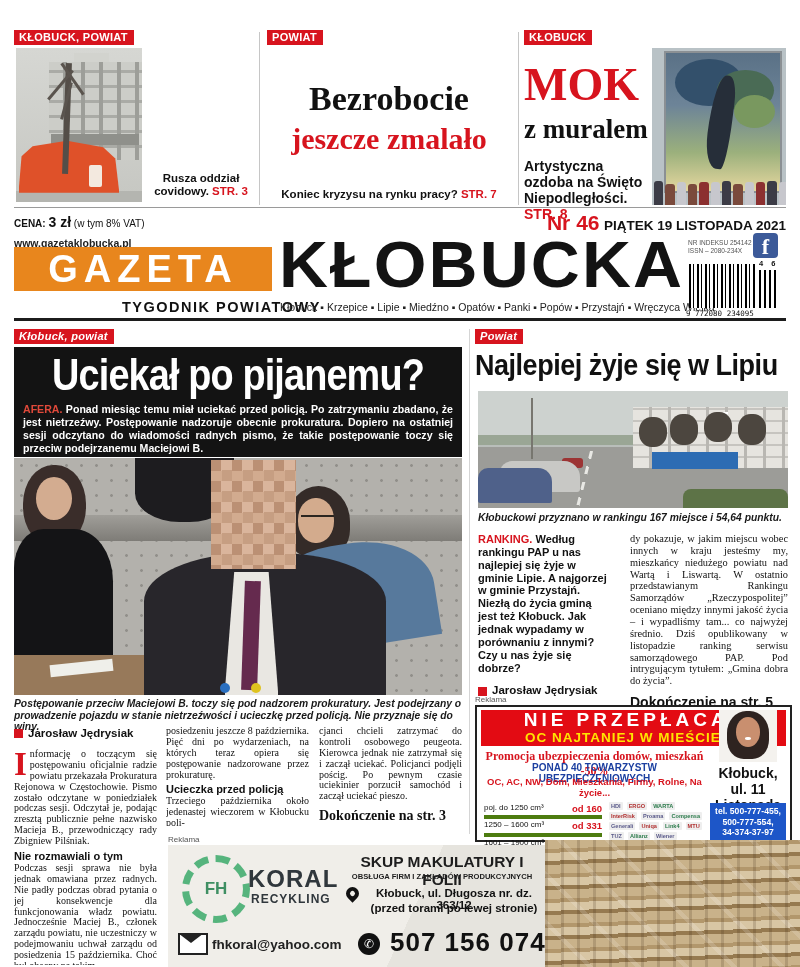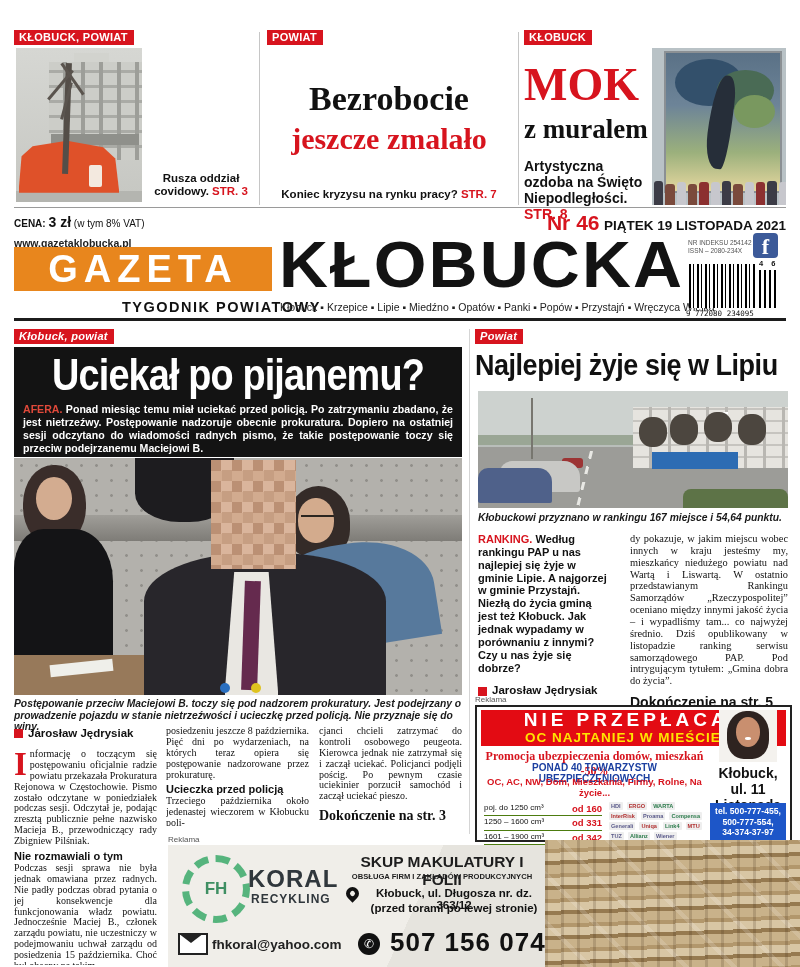--- a/index.html
+++ b/index.html
@@ -112,21 +112,21 @@
   .ph-street .car2{position:absolute;left:7%;bottom:14%;width:26%;height:26%;background:#c8c8c5;border-radius:12px 16px 3px 3px;}
   .ph-street .car3{position:absolute;left:27%;bottom:34%;width:7%;height:9%;background:#9c3434;border-radius:3px;}
   .ph-street .pole{position:absolute;left:17%;top:6%;width:2px;height:52%;background:#77766f;}
   
   .insad{position:absolute;left:475px;top:705px;width:313px;height:133px;border:2px solid #222;background:#fff;}
   .insbanner{position:absolute;left:4px;top:3px;right:4px;height:36px;background:#e30b13;text-align:center;}
   .insbanner .l1{color:#fff;font-weight:bold;font-size:19px;letter-spacing:4px;line-height:1.1;}
   .insbanner .l2{color:#ffe400;font-weight:bold;font-size:13.5px;letter-spacing:1px;line-height:1;}
   .promo{position:absolute;left:6px;right:84px;text-align:center;font-weight:bold;}
   .pricetbl{position:absolute;left:7px;top:95px;width:118px;font-size:8px;}
-  .pricetbl .row{display:flex;justify-content:space-between;border-bottom:1px solid #4d7c0f;line-height:1.4;}
+  .pricetbl .row{display:flex;justify-content:space-between;border-bottom:4px solid #4d7c0f;line-height:1.4;}
   .pricetbl .v{color:#d7141e;font-weight:bold;font-size:9.5px;}
   .fineprint{position:absolute;left:7px;top:142px;width:118px;font-size:4.4px;color:#d7141e;line-height:1.2;}
   .inslogos{position:absolute;left:132px;top:95px;width:94px;display:flex;flex-wrap:wrap;gap:2px 4px;align-content:flex-start;}
   .ins-chip{font-size:5.6px;font-weight:bold;color:#5a5a8a;background:#eee;padding:1px 2px;border-radius:1px;}
   .ins-chip:nth-child(2n){color:#b03030;}
   .ins-chip:nth-child(3n){color:#2a7a4a;}
   .insweb{position:absolute;left:126px;top:146px;width:106px;color:#d7141e;font-weight:bold;font-size:10.5px;}
   .insright{position:absolute;right:4px;top:3px;width:76px;text-align:center;}
   .ph-woman{position:relative;width:58px;height:52px;margin:0 auto;background:#f4f2ee;overflow:hidden;}
   .ph-woman .hair{position:absolute;left:14%;top:2%;width:72%;height:92%;background:#2e2320;border-radius:46% 46% 40% 40%;}

